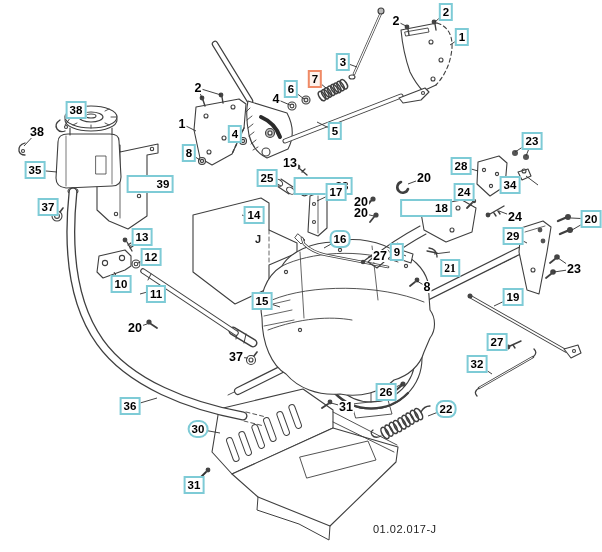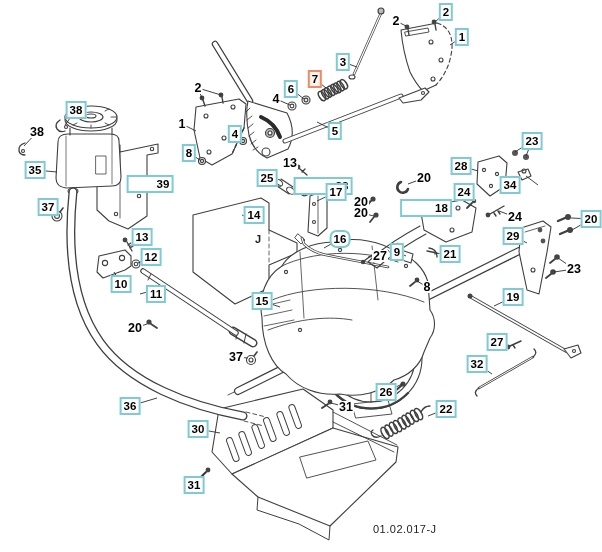--- a/index.html
+++ b/index.html
@@ -454,37 +454,37 @@
       <div class="callout plain" style="left: 290px; top: 163px;">13</div>
       <div class="callout boxed" style="left: 323px; top: 186px; padding-left: 40px;">33</div>
       <div class="callout boxed" style="left: 336px; top: 192px;">17</div>
       <div class="callout boxed" style="left: 254px; top: 215px;">14</div>
       <div class="callout boxed" style="left: 340px; top: 239px; border-radius: 7px;">16</div>
       <div class="callout plain" style="left: 424px; top: 178px;">20</div>
       <div class="callout plain" style="left: 361px; top: 202px;">20</div>
       <div class="callout plain" style="left: 361px; top: 213px;">20</div>
       <div class="callout plain" style="left: 380px; top: 256px;">27</div>
       <div class="callout boxed" style="left: 397px; top: 252px;">9</div>
-      <div class="callout boxed" style="left: 450px; top: 254px;">21</div>
+      <div class="callout boxed" style="left: 450px; top: 268px; font-family: Liberation Serif, serif;">21</div>
       <div class="callout boxed" style="left: 426px; top: 208px; padding-left: 33px;">18</div>
       <div class="callout boxed" style="left: 464px; top: 192px;">24</div>
       <div class="callout plain" style="left: 515px; top: 217px;">24</div>
       <div class="callout boxed" style="left: 461px; top: 166px;">28</div>
       <div class="callout boxed" style="left: 532px; top: 141px;">23</div>
       <div class="callout boxed" style="left: 510px; top: 185px;">34</div>
       <div class="callout boxed" style="left: 591px; top: 219px;">20</div>
       <div class="callout boxed" style="left: 513px; top: 236px;">29</div>
       <div class="callout plain" style="left: 574px; top: 269px;">23</div>
       <div class="callout boxed" style="left: 513px; top: 297px;">19</div>
       <div class="callout plain" style="left: 427px; top: 287px;">8</div>
       <div class="callout boxed" style="left: 497px; top: 342px;">27</div>
       <div class="callout boxed" style="left: 477px; top: 364px;">32</div>
       <div class="callout boxed" style="left: 386px; top: 392px;">26</div>
       <div class="callout plain" style="left: 346px; top: 407px;">31</div>
-      <div class="callout boxed" style="left: 446px; top: 409px;">22</div>
+      <div class="callout boxed" style="left: 446px; top: 409px; border-radius: 8px;">22</div>
       <div class="callout boxed" style="left: 262px; top: 301px;">15</div>
       <div class="callout plain" style="left: 135px; top: 328px;">20</div>
       <div class="callout plain" style="left: 236px; top: 357px;">37</div>
       <div class="callout boxed" style="left: 130px; top: 406px;">36</div>
-      <div class="callout boxed" style="left: 198px; top: 429px;">30</div>
+      <div class="callout boxed" style="left: 198px; top: 429px; border-radius: 9px;">30</div>
       <div class="callout boxed" style="left: 194px; top: 485px;">31</div>
     </div>
 </div>
 
 </body></html>

